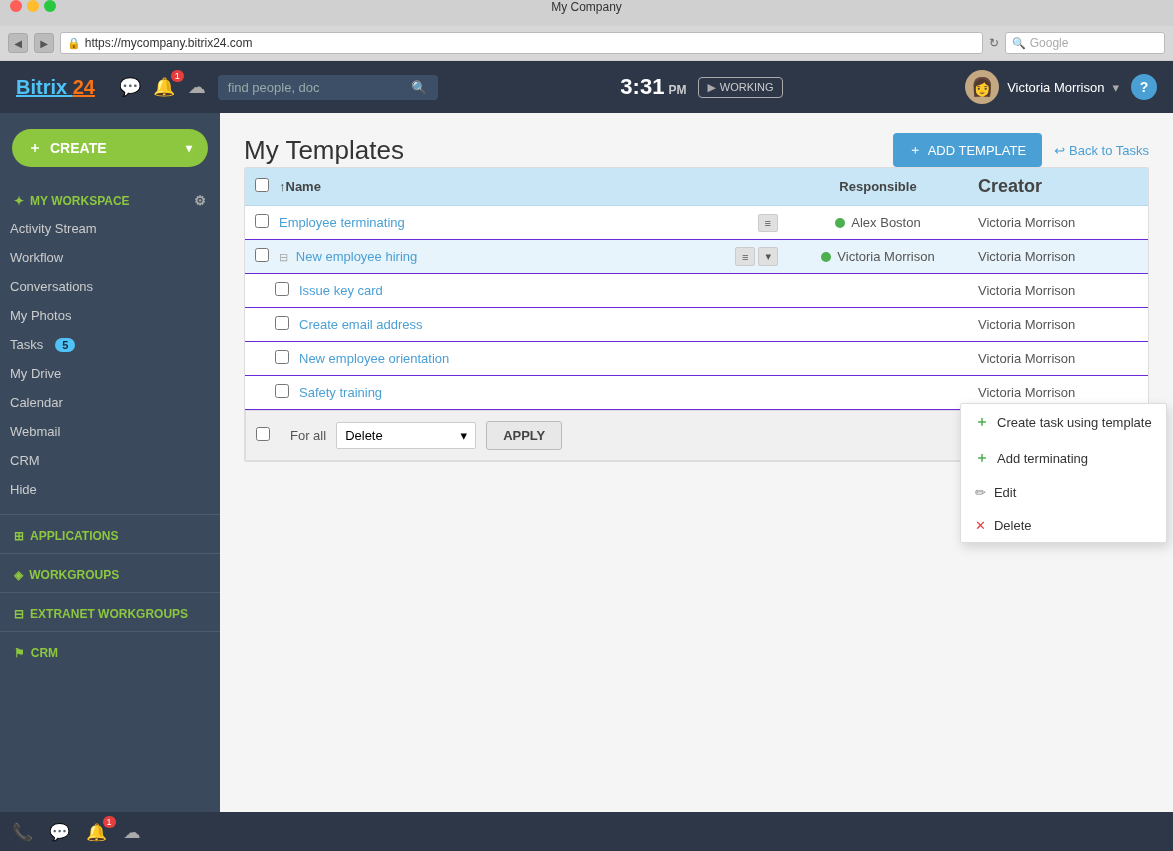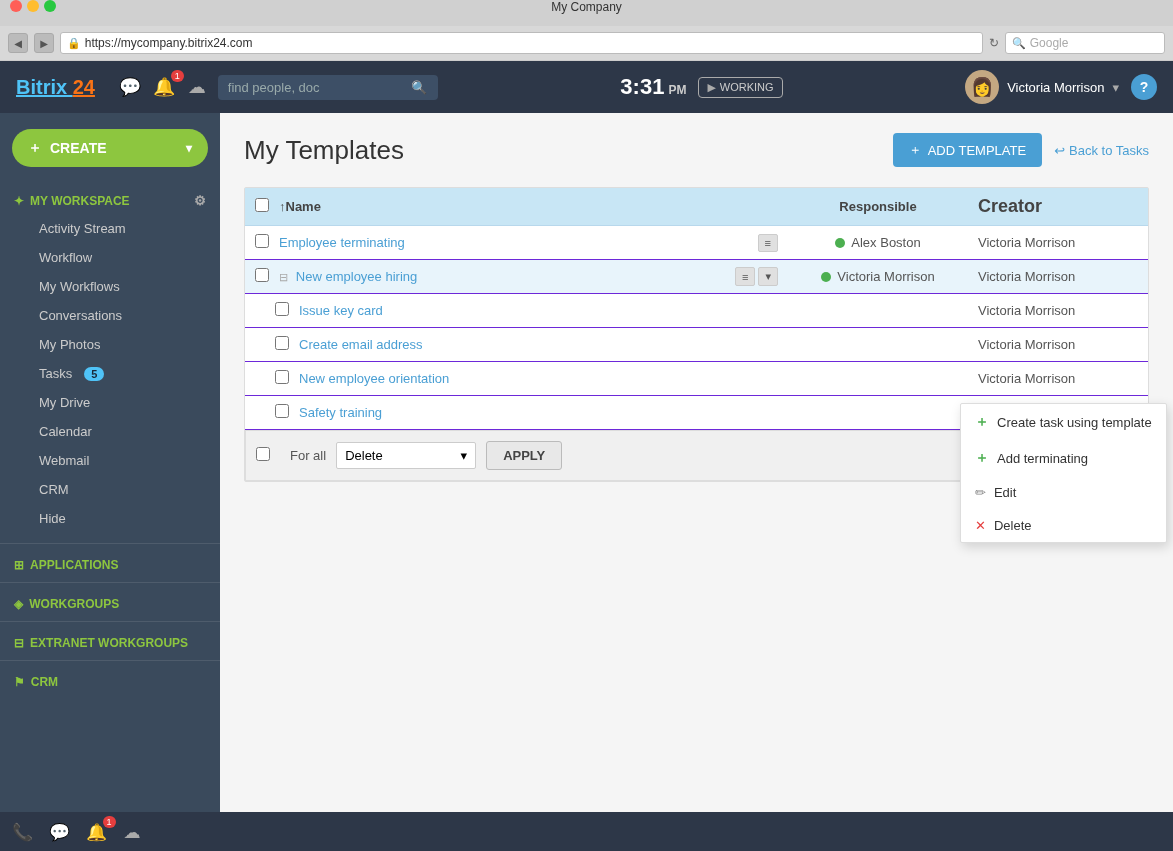--- a/index.html
+++ b/index.html
@@ -205,21 +205,21 @@
       text-transform: uppercase;
       gap: 6px;
       cursor: pointer;
     }
     .sidebar-section-header .gear-icon {
       margin-left: auto;
       color: #aaa;
       font-size: 13px;
     }
     .sidebar-item {
-      padding: 7px 14px 7px 39px;
+      padding: 7px 14px 7px 10px;
       color: #ccc;
       cursor: pointer;
       font-size: 13px;
       display: flex; align-items: center; gap: 6px;
     }
     .tasks-badge {
       background: #4fc3f7;
       color: #1a2a3a;
       border-radius: 10px;
       padding: 1px 7px;
@@ -246,21 +246,20 @@
       background: #f5f5f5;
       overflow-y: auto;
       padding: 20px 24px;
       position: relative;
     }
 
     
     .page-header {
       display: flex;
       align-items: center;
-      margin-bottom: 20px;
     }
     .page-title {
       font-size: 26px;
       font-weight: 300;
       color: #333;
     }
     .header-actions {
       margin-left: auto;
       display: flex; align-items: center; gap: 12px;
     }
@@ -477,23 +476,20 @@
           <span>MY WORKSPACE</span>
           <span class="gear-icon">⚙</span>
         </div>
         <div class="sidebar-item">
           <span>Activity Stream</span>
         </div>
         <div class="sidebar-item">
           <span>Workflow</span>
         </div>
         <div class="sidebar-item">
-          <span>My Workflows</span>
-        </div>
-        <div class="sidebar-item">
           <span>Conversations</span>
         </div>
         <div class="sidebar-item">
           <span>My Photos</span>
         </div>
         <div class="sidebar-item">
           <span>Tasks</span>
           <span class="tasks-badge">5</span>
         </div>
         <div class="sidebar-item">

